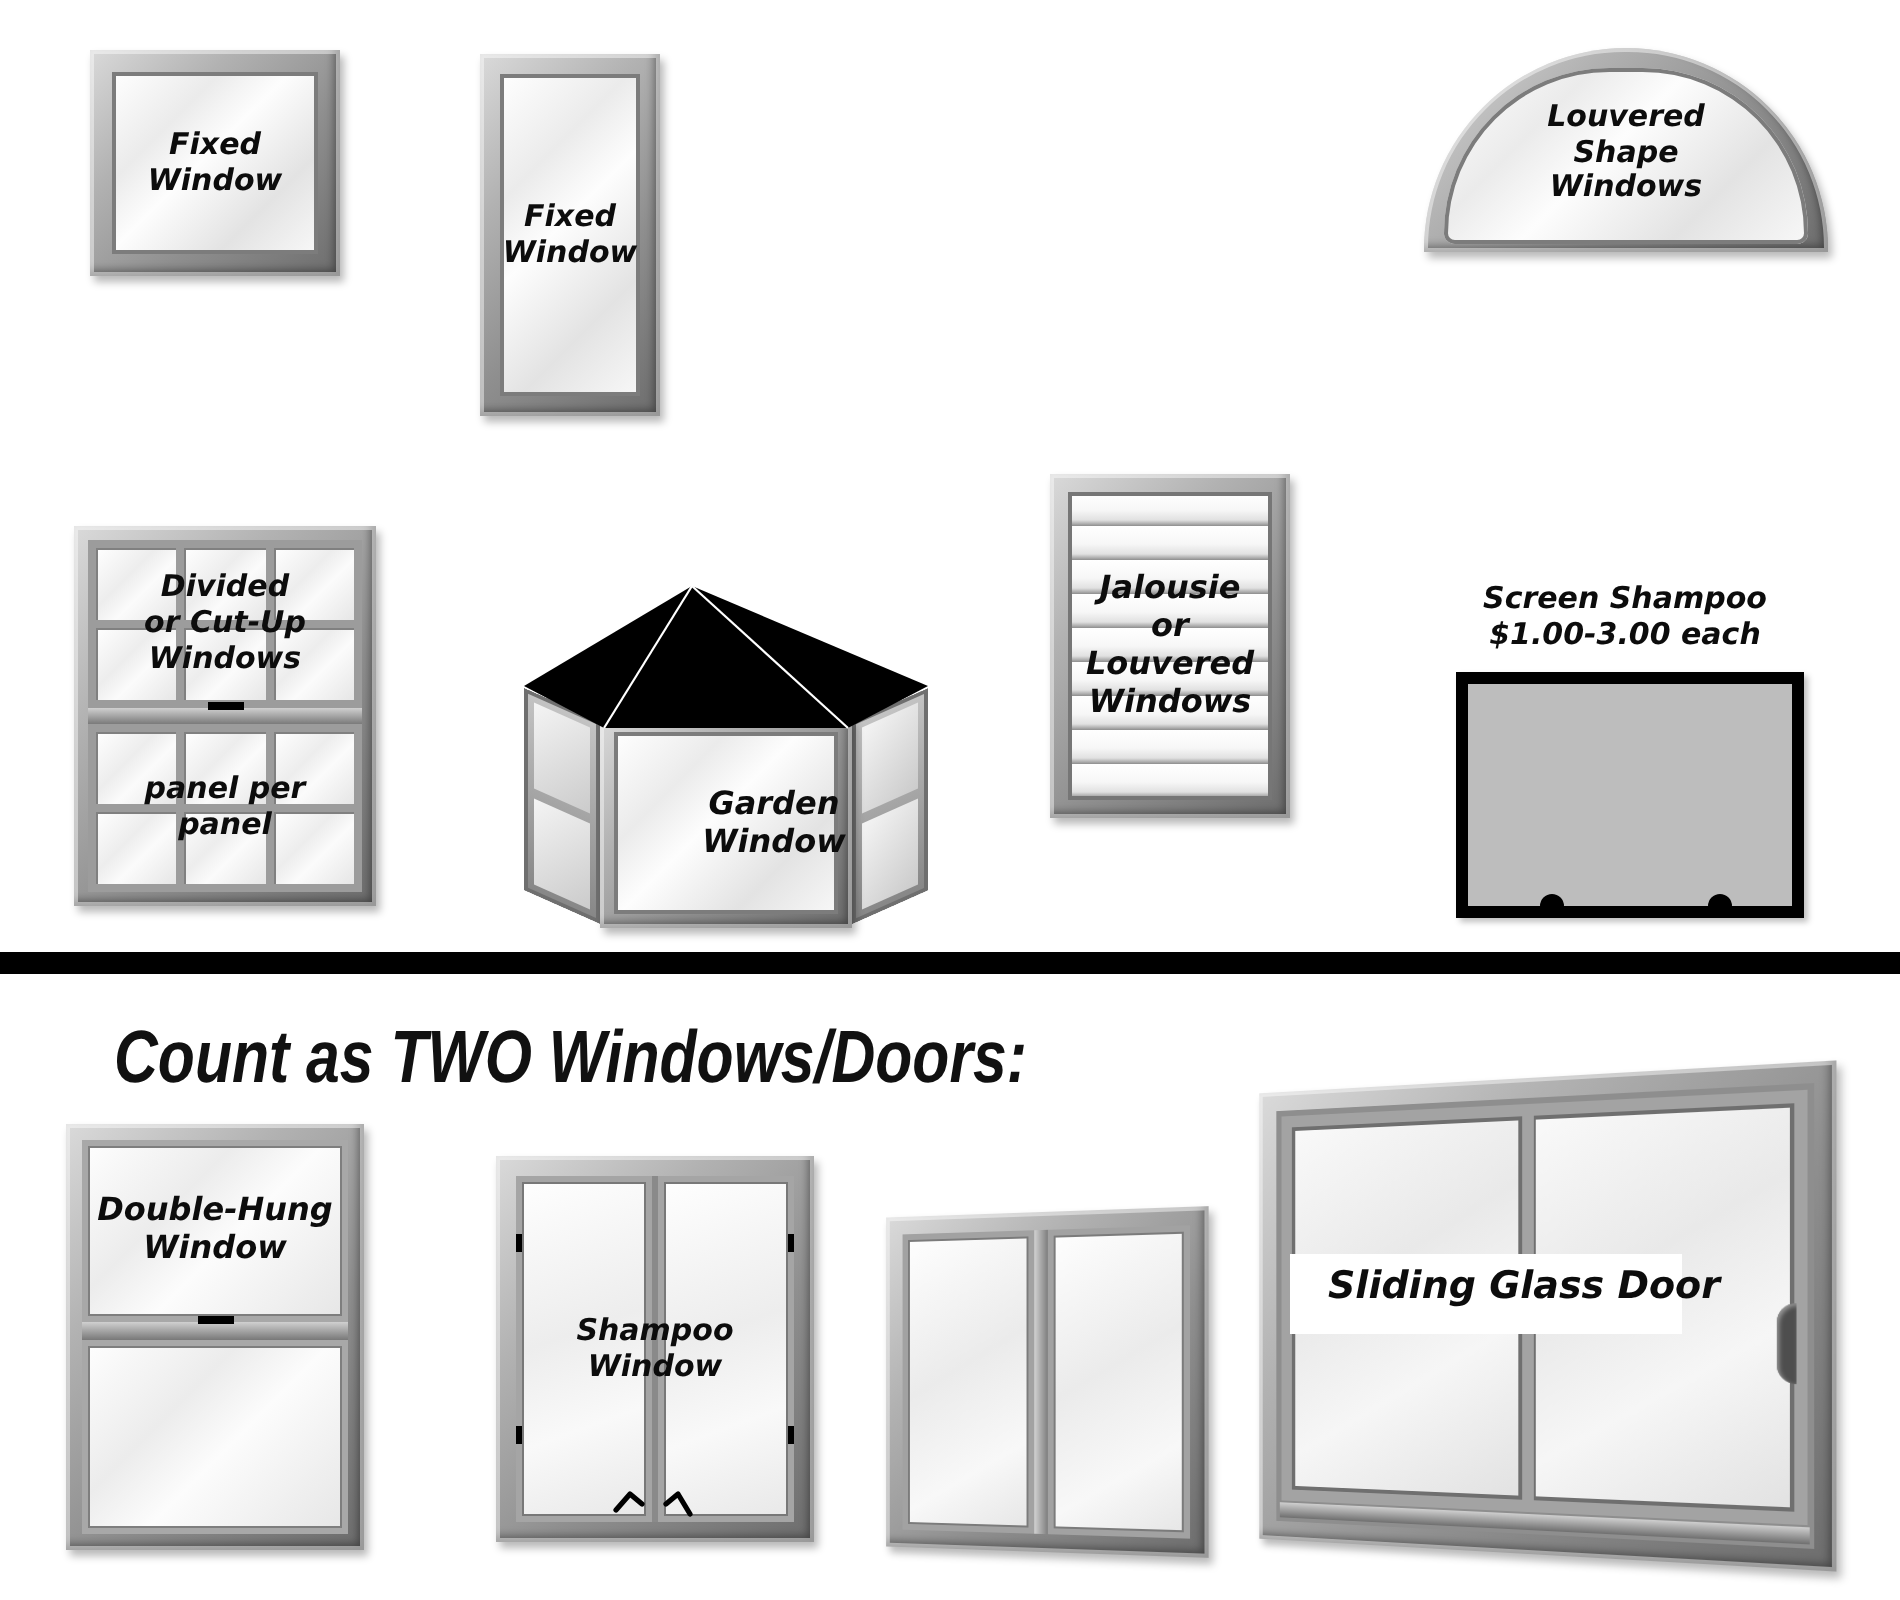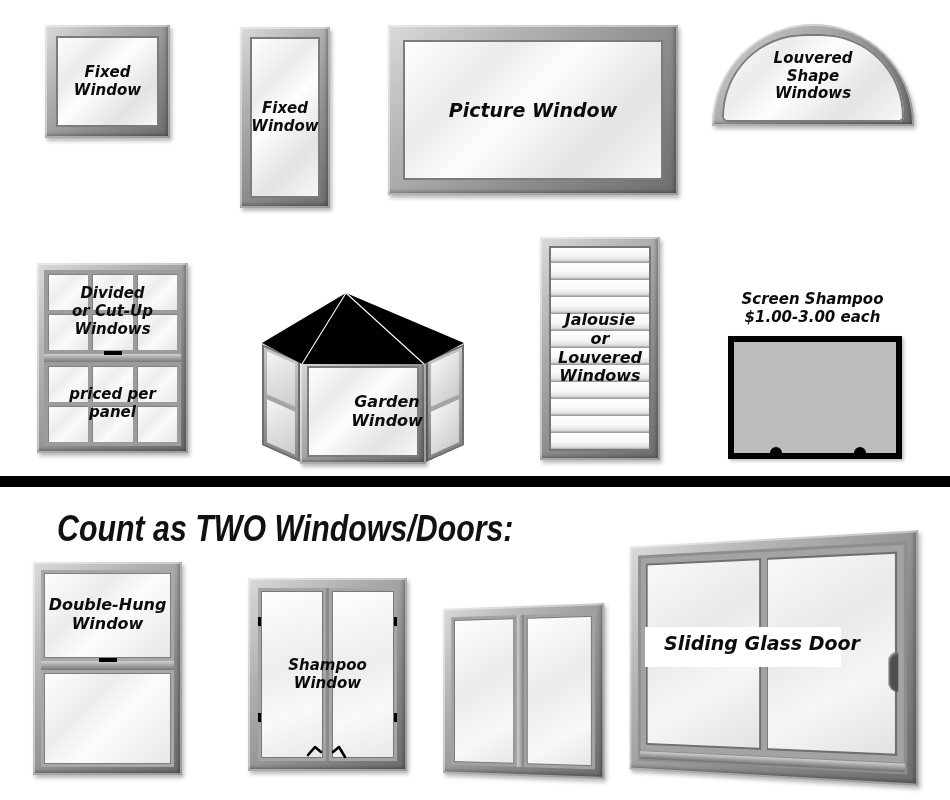--- a/index.html
+++ b/index.html
@@ -60,21 +60,21 @@
   .gw-side { position:absolute; width:38px; height:101px; z-index:1;
              background:linear-gradient(180deg,#c4c4c4,#868686);
              box-shadow: inset 0 0 0 2px #6f6f6f;
              padding:5px; display:flex; flex-direction:column; gap:5px; }
   .gw-side .sp { flex:1; background:linear-gradient(135deg,#f4f4f4,#cbcbcb); }
   #gdn .side-l { left:2px;  top:52px; transform:skewY(24deg);  transform-origin:top left; }
   #gdn .side-r { left:166px; top:69px; transform:skewY(-24deg); transform-origin:top left; }
   #gdn .front { left:40px; top:67px; width:126px; height:105px; z-index:2; }
   #gdn .front .glass { inset:7px;padding-left:48px; }
 
-  #jal { left:540px; top:237px; width:120px; height:223px; }
+  #jal { left:525px; top:237px; width:120px; height:172px; }
   #jal .louvers { position:absolute; inset:9px;
     background: repeating-linear-gradient(180deg,#ffffff 0px,#f7f7f7 9px,#e1e1e1 14px,#ababab 16px,#8d8d8d 17px);
     box-shadow: inset 0 0 0 2px #767676;
     display:flex; align-items:center; justify-content:center; }
 
   #scr-label { position:absolute; left:715px; top:291px; width:195px;font-style:italic; }
   #scr { position:absolute; left:728px; top:336px; width:174px; height:123px;
          background:#bdbdbd; border:6px solid #000; overflow:hidden;
          box-shadow: 2px 2px 3px rgba(0,0,0,.25); }
   .tab { position:absolute; bottom:-6px; width:12px; height:12px; border-radius:50%; background:#000; }
@@ -149,25 +149,20 @@
 
   <div class="frame" id="fx2">
     <div class="glass">
       <div class="lbl fs15">
         <span>Fixed</span>
         <span>Window</span>
       </div>
     </div>
   </div>
 
-  <div class="frame" id="pic">
-    <div class="glass">
-      <div class="lbl fs19">Picture Window</div>
-    </div>
-  </div>
 
   <div class="frame" id="geo">
     <div class="glass">
       <div class="lbl fs15">
         <span>Louvered</span>
         <span>Shape</span>
         <span>Windows</span>
       </div>
     </div>
   </div>
@@ -194,21 +189,21 @@
       </div>
       <div class="dv-sash">
         <div class="paneGlass"></div>
         <div class="paneGlass"></div>
         <div class="paneGlass"></div>
         <div class="paneGlass"></div>
         <div class="paneGlass"></div>
         <div class="paneGlass"></div>
         <div class="overlay">
           <div class="lbl fs15">
-            <span>priced per</span>
+            <span>panel per</span>
             <span>panel</span>
           </div>
         </div>
       </div>
     </div>
   </div>
 
   <div id="gdn">
     <svg class="roof" width="206" height="74" viewBox="0 0 206 74">
       <polygon points="86,1 204,51 164,72 42,72 2,51" fill="#000"></polygon>

